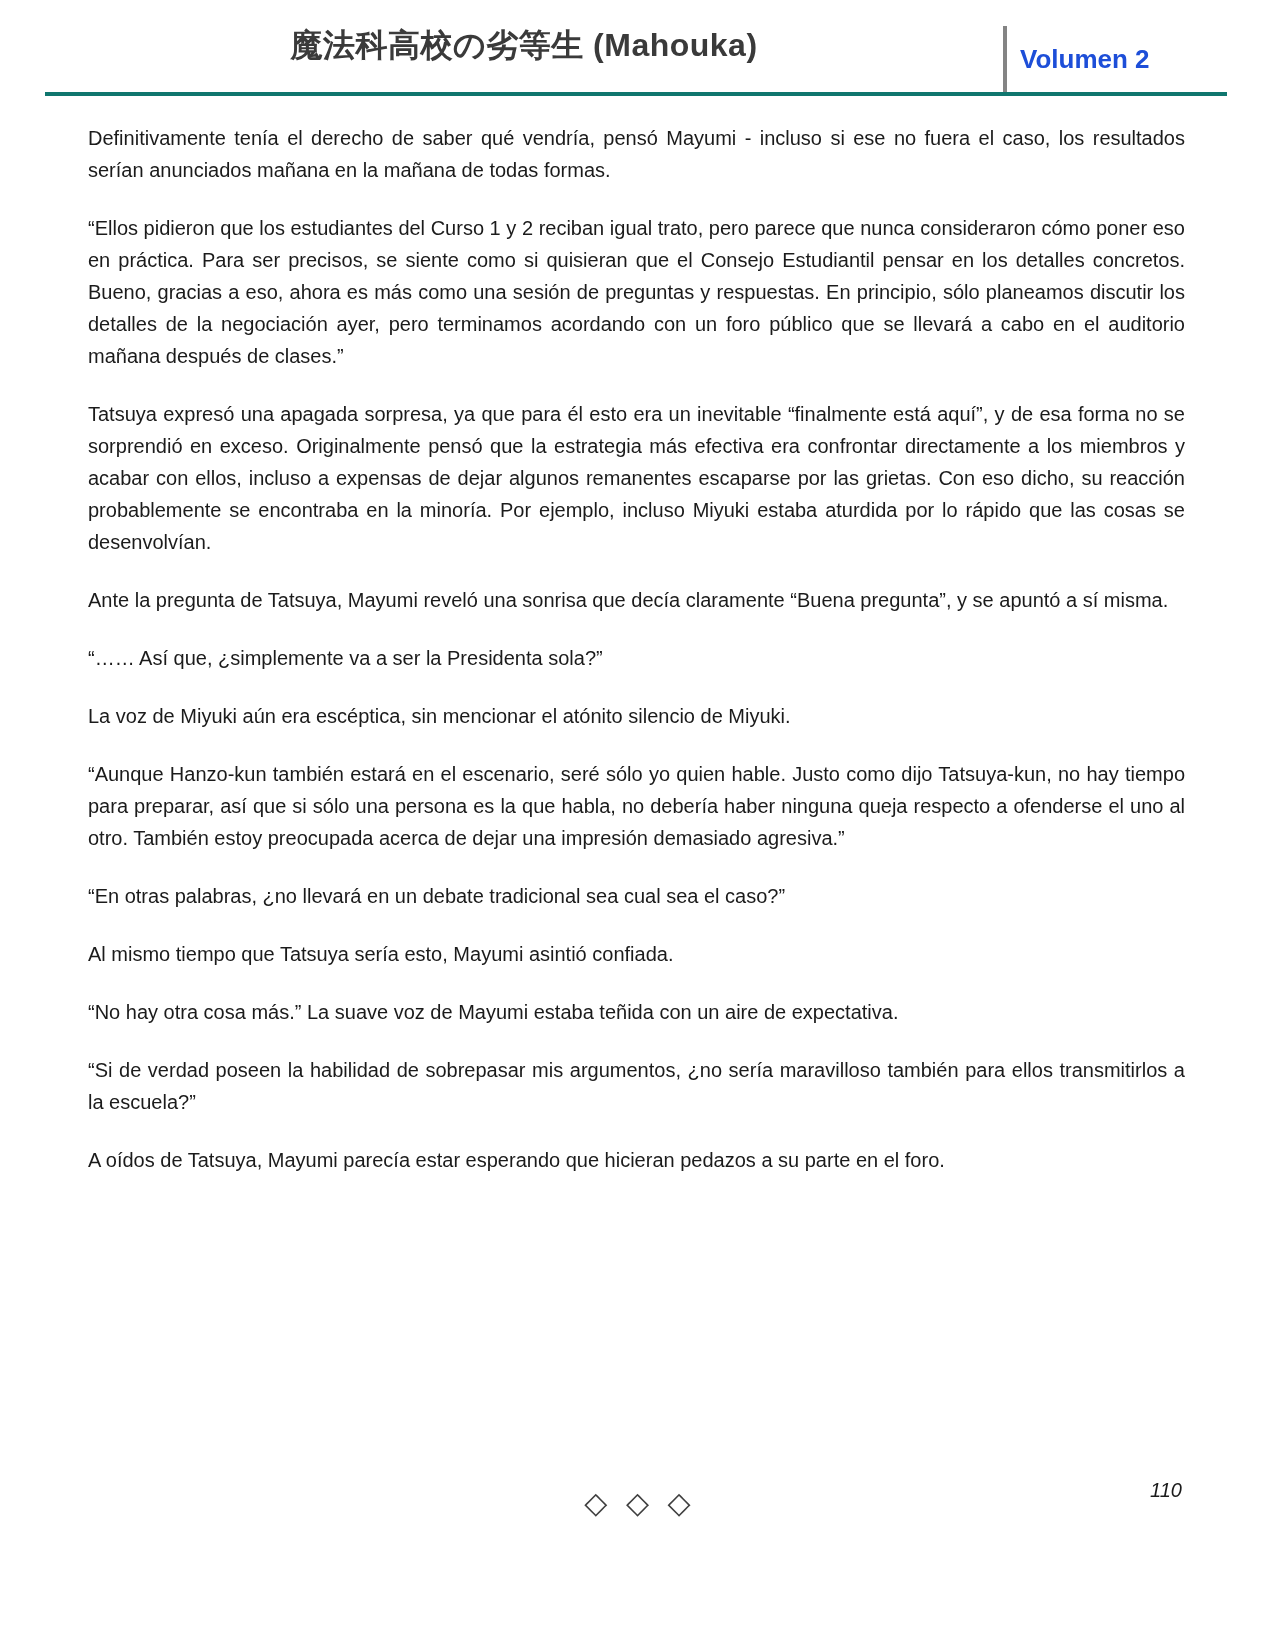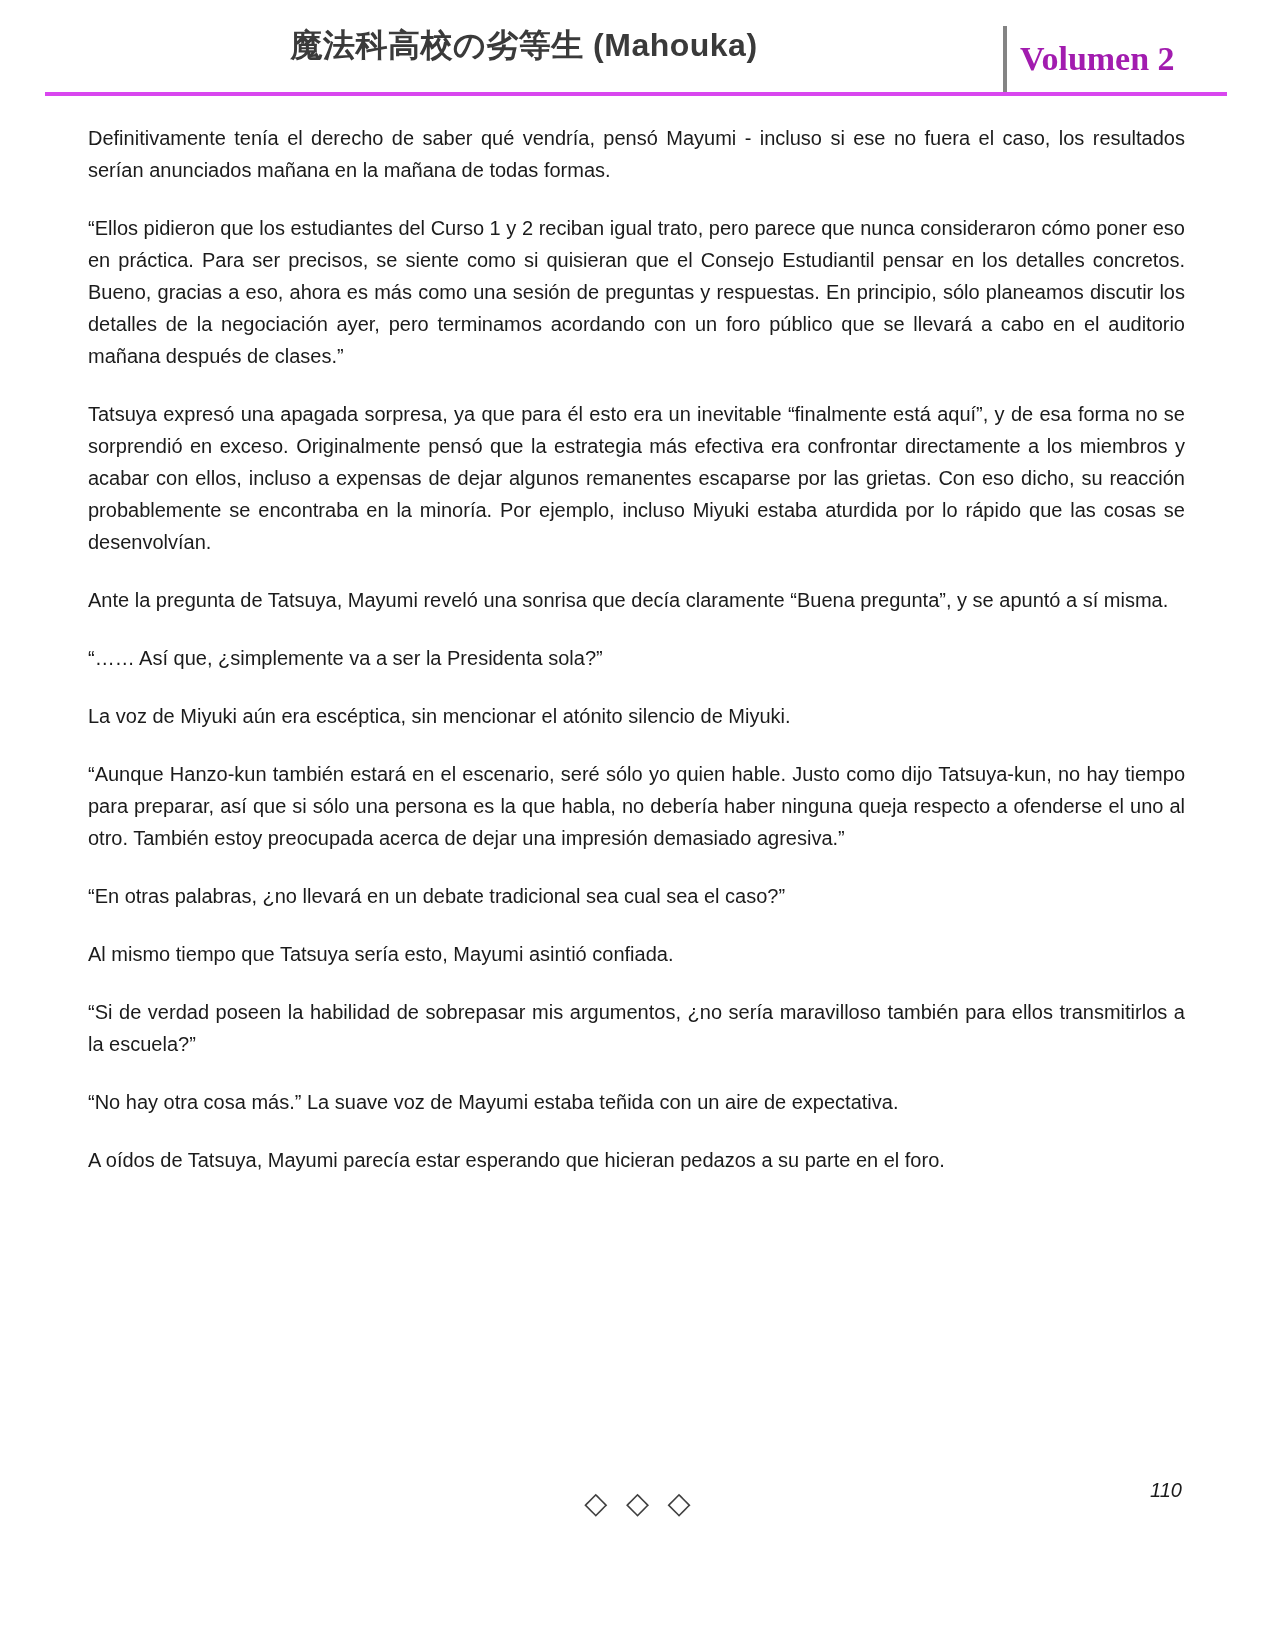--- a/index.html
+++ b/index.html
@@ -16,21 +16,21 @@
     font-family: "Liberation Sans", "DejaVu Sans", sans-serif;
   }
 
   
   .page-header {
     position: absolute;
     top: 0;
     left: 45px;
     right: 48px;
     height: 92px;
-    border-bottom: 4px solid #d946ef;
+    border-bottom: 4px solid #0f766e;
     display: flex;
     align-items: stretch;
   }
   .header-title-cell {
     flex: 1 1 auto;
     display: flex;
     align-items: center;
     justify-content: center;
   }
   .doc-title {
@@ -53,24 +53,24 @@
     width: 224px;
     height: 66px;
     align-self: flex-end;
     box-sizing: border-box;
     border-left: 4px solid #848484;
     display: flex;
     align-items: center;
     padding-left: 13px;
   }
   .volume-label {
-    font-family: Liberation Serif, serif;
+    font-family: Liberation Sans, sans-serif;
     font-weight: bold;
-    font-size: 34px;
-    color: #a21caf;
+    font-size: 26px;
+    color: #1d4ed8;
     white-space: nowrap;
   }
 
   
   .content {
     position: absolute;
     top: 96px;
     left: 88px;
     right: 90px;
     padding-top: 26px;
@@ -125,22 +125,22 @@
   <main class="content">
     <p>Definitivamente tenía el derecho de saber qué vendría, pensó Mayumi - incluso si ese no fuera el caso, los resultados serían anunciados mañana en la mañana de todas formas.</p>
     <p>“Ellos pidieron que los estudiantes del Curso 1 y 2 reciban igual trato, pero parece que nunca consideraron cómo poner eso en práctica. Para ser precisos, se siente como si quisieran que el Consejo Estudiantil pensar en los detalles concretos. Bueno, gracias a eso, ahora es más como una sesión de preguntas y respuestas. En principio, sólo planeamos discutir los detalles de la negociación ayer, pero terminamos acordando con un foro público que se llevará a cabo en el auditorio mañana después de clases.”</p>
     <p>Tatsuya expresó una apagada sorpresa, ya que para él esto era un inevitable “finalmente está aquí”, y de esa forma no se sorprendió en exceso. Originalmente pensó que la estrategia más efectiva era confrontar directamente a los miembros y acabar con ellos, incluso a expensas de dejar algunos remanentes escaparse por las grietas. Con eso dicho, su reacción probablemente se encontraba en la minoría. Por ejemplo, incluso Miyuki estaba aturdida por lo rápido que las cosas se desenvolvían.</p>
     <p>Ante la pregunta de Tatsuya, Mayumi reveló una sonrisa que decía claramente “Buena pregunta”, y se apuntó a sí misma.</p>
     <p>“…… Así que, ¿simplemente va a ser la Presidenta sola?”</p>
     <p>La voz de Miyuki aún era escéptica, sin mencionar el atónito silencio de Miyuki.</p>
     <p>“Aunque Hanzo-kun también estará en el escenario, seré sólo yo quien hable. Justo como dijo Tatsuya-kun, no hay tiempo para preparar, así que si sólo una persona es la que habla, no debería haber ninguna queja respecto a ofenderse el uno al otro. También estoy preocupada acerca de dejar una impresión demasiado agresiva.”</p>
     <p>“En otras palabras, ¿no llevará en un debate tradicional sea cual sea el caso?”</p>
     <p>Al mismo tiempo que Tatsuya sería esto, Mayumi asintió confiada.</p>
+    <p>“No hay otra cosa más.” La suave voz de Mayumi estaba teñida con un aire de expectativa.</p>
     <p>“Si de verdad poseen la habilidad de sobrepasar mis argumentos, ¿no sería maravilloso también para ellos transmitirlos a la escuela?”</p>
-    <p>“No hay otra cosa más.” La suave voz de Mayumi estaba teñida con un aire de expectativa.</p>
     <p>A oídos de Tatsuya, Mayumi parecía estar esperando que hicieran pedazos a su parte en el foro.</p>
   </main>
 
   <div class="separator">◇ ◇ ◇</div>
 
   <div class="page-number">110</div>
 
 </div>
 
 </body></html>

